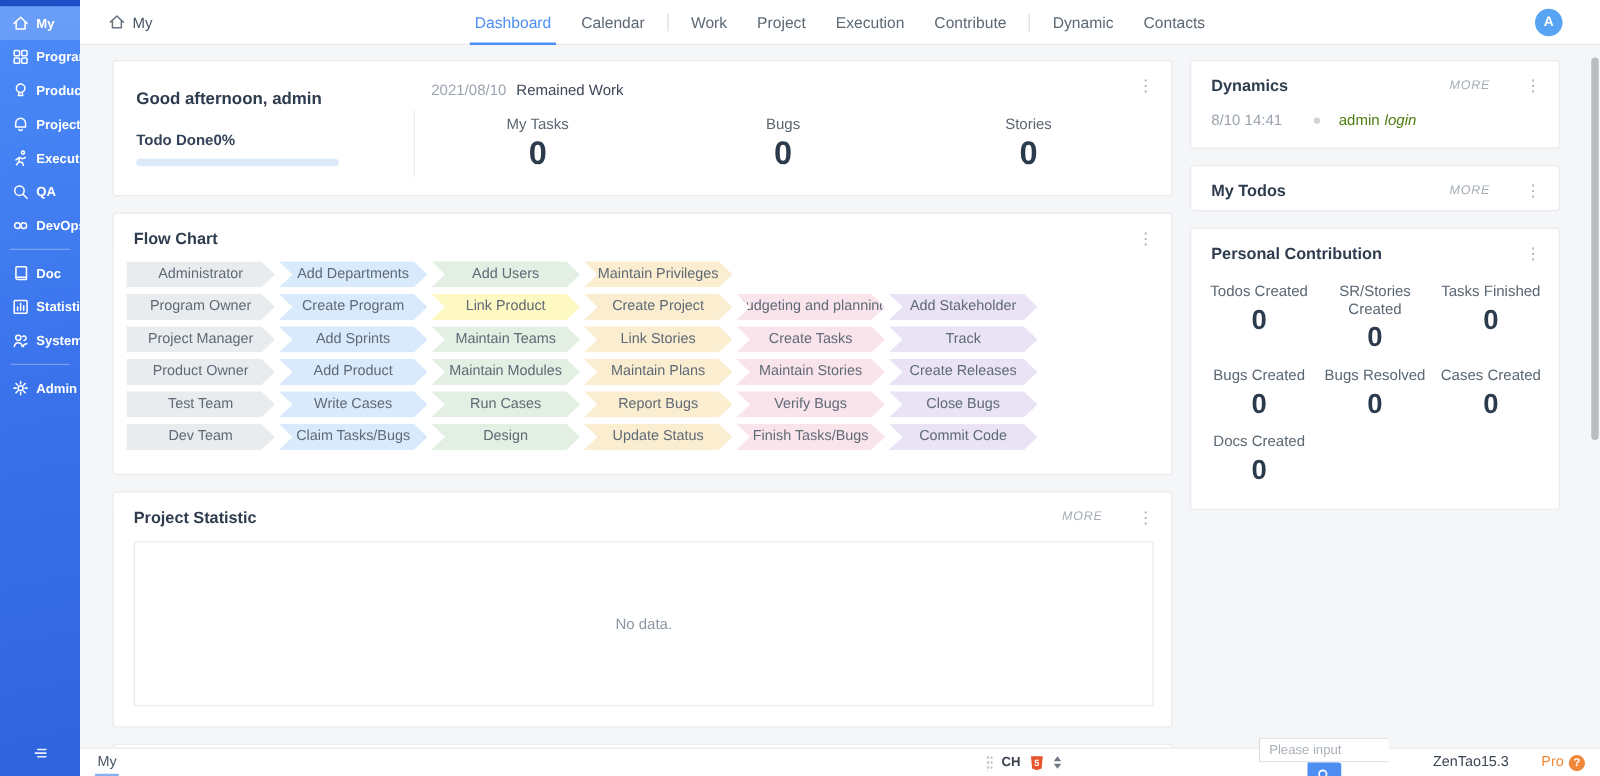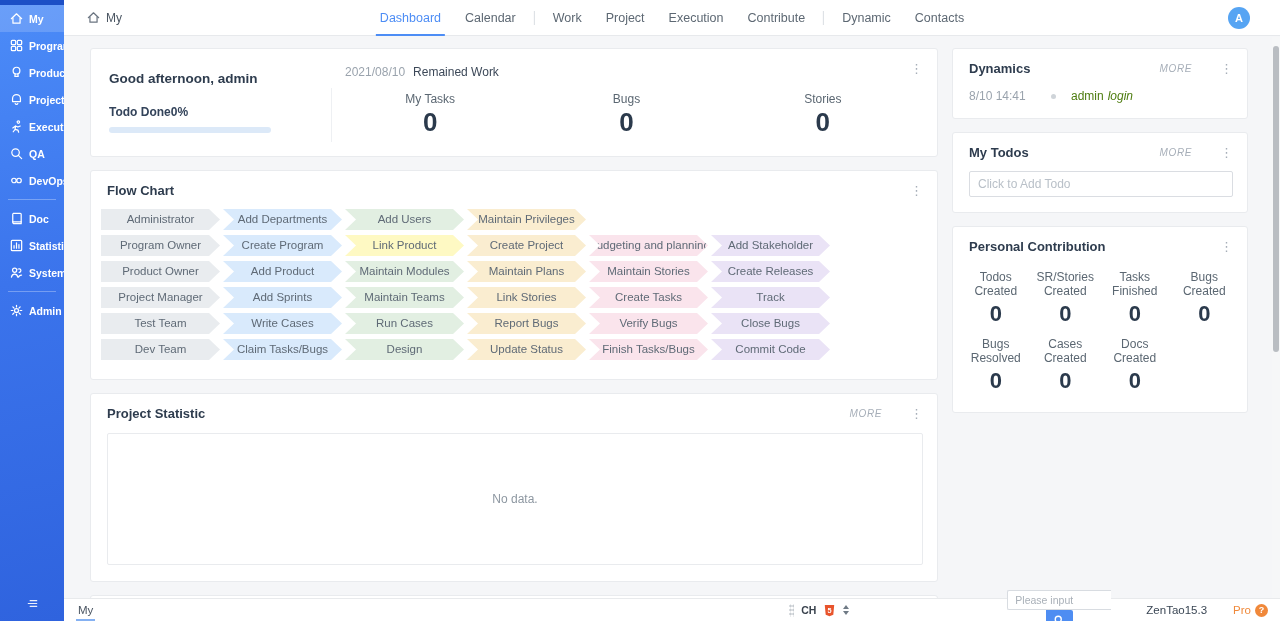--- a/index.html
+++ b/index.html
@@ -77,21 +77,21 @@
 
   
   .dyn-row { display:flex; align-items:center; padding:5px 16px 15px; font-size:12px; }
   .dyn-time { color:#9aa3ad; width:82px; }
   .dyn-dot { width:5px; height:5px; border-radius:50%; background:#cfd4d9; margin-right:15px; }
   .dyn-text { color:#4d7c0f; }
   .dyn-text i { margin-left:4px; }
   .todo-body { padding:3px 14px 15px 16px; }
   .todo-input { width:100%; height:26px; border:1px solid #dadde2; border-radius:2px; padding:0 8px; font-size:12px; color:#333; outline:none; background:#fff; }
   .todo-input::placeholder { color:#b9c0c8; }
-  .contrib-grid { display:grid; grid-template-columns:1fr 1fr 1fr 1fr; padding:8px 8px 18px; row-gap:10px; }
+  .contrib-grid { display:grid; grid-template-columns:1fr 1fr 1fr; padding:8px 8px 18px; row-gap:10px; }
   .cstat { text-align:center; }
   .cstat .lab { font-size:12px; color:#5b6772; }
   .cstat .val { font-size:22px; font-weight:700; color:#2b3a4c; margin-top:3px; }
 
   
   .bottombar { flex:0 0 23px; height:23px; background:#fff; border-top:1px solid #e8eaec; display:flex; align-items:center; padding:0 12px; z-index:2; }
   .task { color:#4a5562; font-size:11.5px; height:100%; display:flex; align-items:center; border-bottom:2px solid #85b1f2; padding:1px 2px 0; cursor:pointer; }
   .lang-group { margin-left:auto; display:flex; align-items:center; gap:7px; }
   .drag-dots { width:5px; height:13px; background-image:radial-gradient(#c7ccd1 1px, transparent 1.2px); background-size:3px 4px; cursor:grab; }
   .lang { color:#39424d; font-size:10.5px; font-weight:700; cursor:pointer; }
@@ -311,36 +311,36 @@
               </div>
               <div class="flow-row">
                 <div class="chev first" style="background-color: rgb(233, 236, 239);">Program Owner</div>
                 <div class="chev" style="background-color: rgb(217, 234, 252);">Create Program</div>
                 <div class="chev" style="background-color: #fef9c3;">Link Product</div>
                 <div class="chev" style="background-color: rgb(250, 237, 208);">Create Project</div>
                 <div class="chev" style="background-color: rgb(250, 228, 236);">Budgeting and planning</div>
                 <div class="chev" style="background-color: rgb(234, 227, 246);">Add Stakeholder</div>
               </div>
               <div class="flow-row">
+                <div class="chev first" style="background-color: rgb(233, 236, 239);">Project Manager</div>
+                <div class="chev" style="background-color: rgb(217, 234, 252);">Add Sprints</div>
+                <div class="chev" style="background-color: rgb(226, 239, 226);">Maintain Teams</div>
+                <div class="chev" style="background-color: rgb(250, 237, 208);">Link Stories</div>
+                <div class="chev" style="background-color: rgb(250, 228, 236);">Create Tasks</div>
+                <div class="chev" style="background-color: rgb(234, 227, 246);">Track</div>
+              </div>
+              <div class="flow-row">
                 <div class="chev first" style="background-color: rgb(233, 236, 239);">Product Owner</div>
                 <div class="chev" style="background-color: rgb(217, 234, 252);">Add Product</div>
                 <div class="chev" style="background-color: rgb(226, 239, 226);">Maintain Modules</div>
                 <div class="chev" style="background-color: rgb(250, 237, 208);">Maintain Plans</div>
                 <div class="chev" style="background-color: rgb(250, 228, 236);">Maintain Stories</div>
                 <div class="chev" style="background-color: rgb(234, 227, 246);">Create Releases</div>
               </div>
               <div class="flow-row">
-                <div class="chev first" style="background-color: rgb(233, 236, 239);">Project Manager</div>
-                <div class="chev" style="background-color: rgb(217, 234, 252);">Add Sprints</div>
-                <div class="chev" style="background-color: rgb(226, 239, 226);">Maintain Teams</div>
-                <div class="chev" style="background-color: rgb(250, 237, 208);">Link Stories</div>
-                <div class="chev" style="background-color: rgb(250, 228, 236);">Create Tasks</div>
-                <div class="chev" style="background-color: rgb(234, 227, 246);">Track</div>
-              </div>
-              <div class="flow-row">
                 <div class="chev first" style="background-color: rgb(233, 236, 239);">Test Team</div>
                 <div class="chev" style="background-color: rgb(217, 234, 252);">Write Cases</div>
                 <div class="chev" style="background-color: rgb(226, 239, 226);">Run Cases</div>
                 <div class="chev" style="background-color: rgb(250, 237, 208);">Report Bugs</div>
                 <div class="chev" style="background-color: rgb(250, 228, 236);">Verify Bugs</div>
                 <div class="chev" style="background-color: rgb(234, 227, 246);">Close Bugs</div>
               </div>
               <div class="flow-row">
                 <div class="chev first" style="background-color: rgb(233, 236, 239);">Dev Team</div>
                 <div class="chev" style="background-color: rgb(217, 234, 252);">Claim Tasks/Bugs</div>
@@ -393,23 +393,20 @@
             </div>
         </div>
 
         <div class="card">
           <div class="card-head">
             <span class="card-title">My Todos</span>
             <div class="head-right">
               <span class="more">MORE</span>
               <span class="kebab">⋮</span>
             </div>
-          </div>
-          <div class="todo-body">
-            <input class="todo-input" type="text" placeholder="Click to Add Todo" style="">
           </div>
         </div>
 
         <div class="card">
           <div class="card-head">
             <span class="card-title">Personal Contribution</span>
             <div class="head-right">
               <span class="kebab">⋮</span>
             </div>
           </div>

